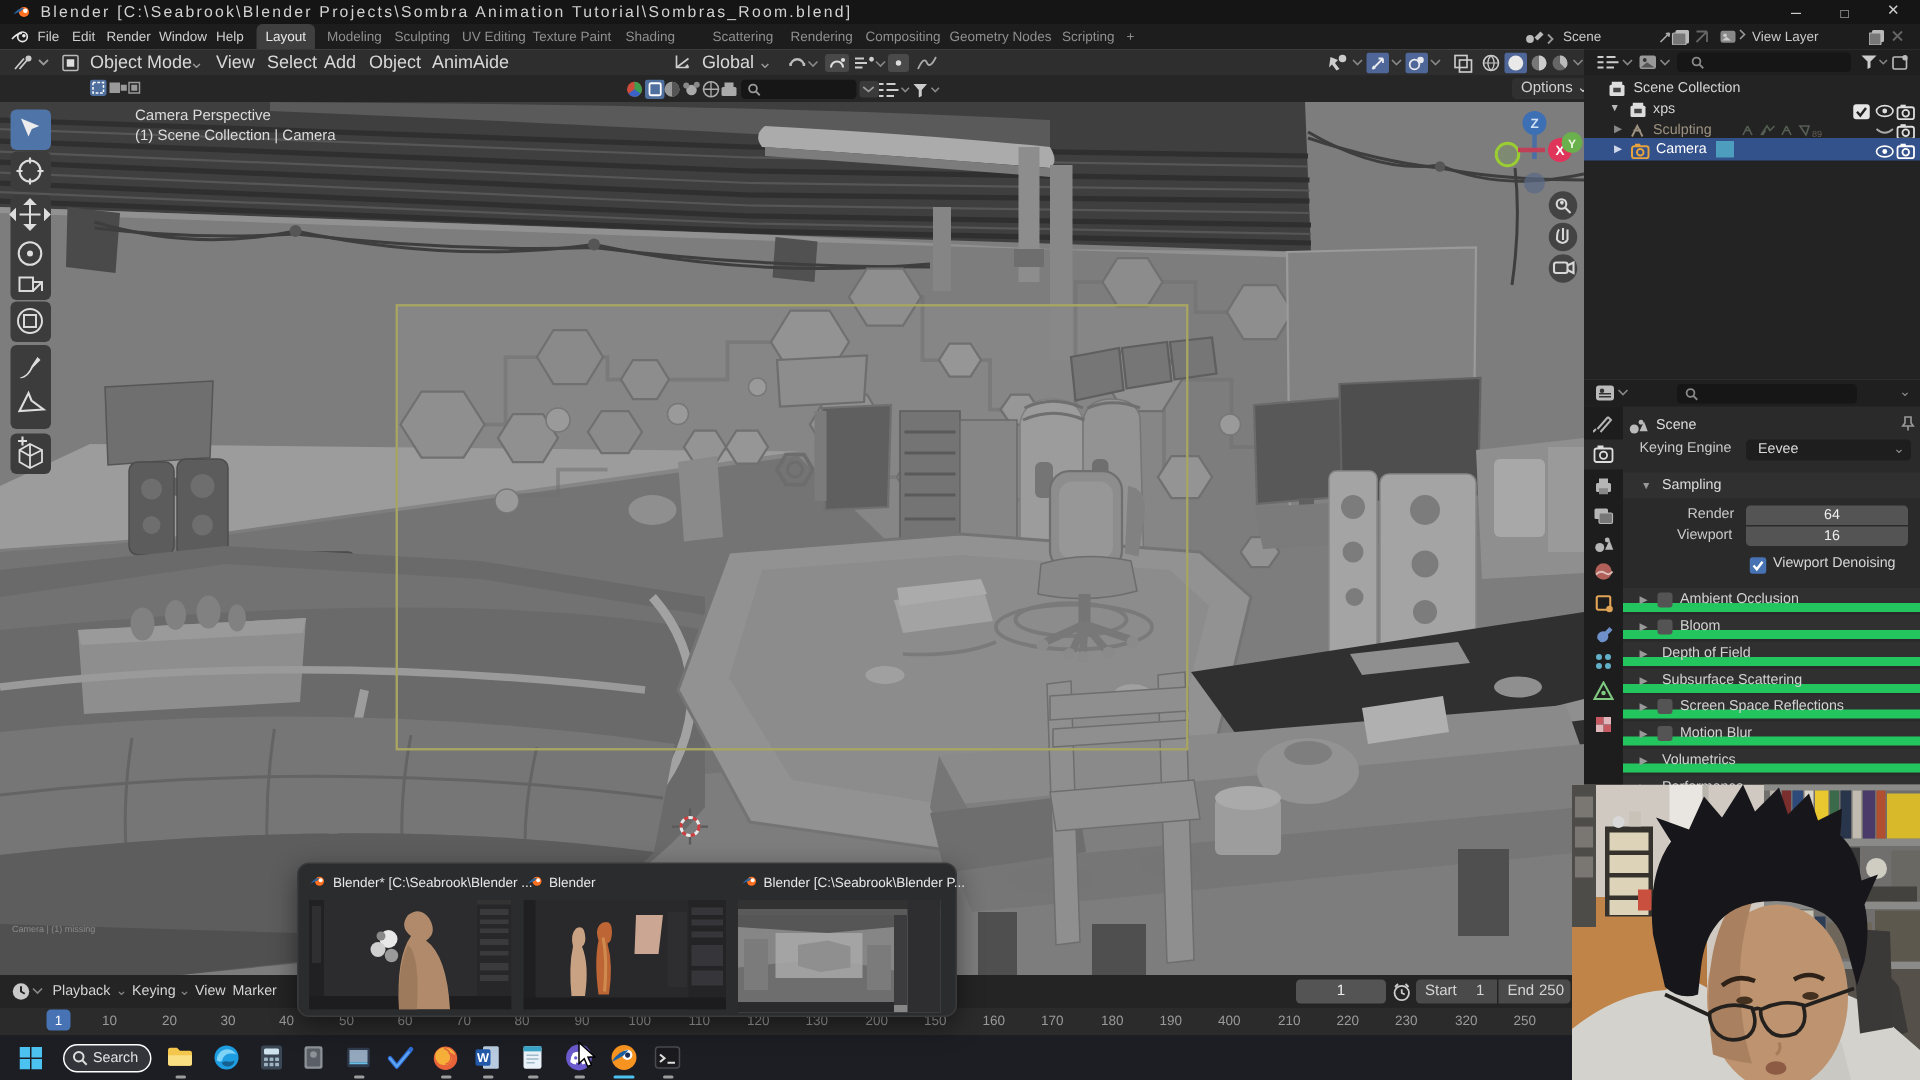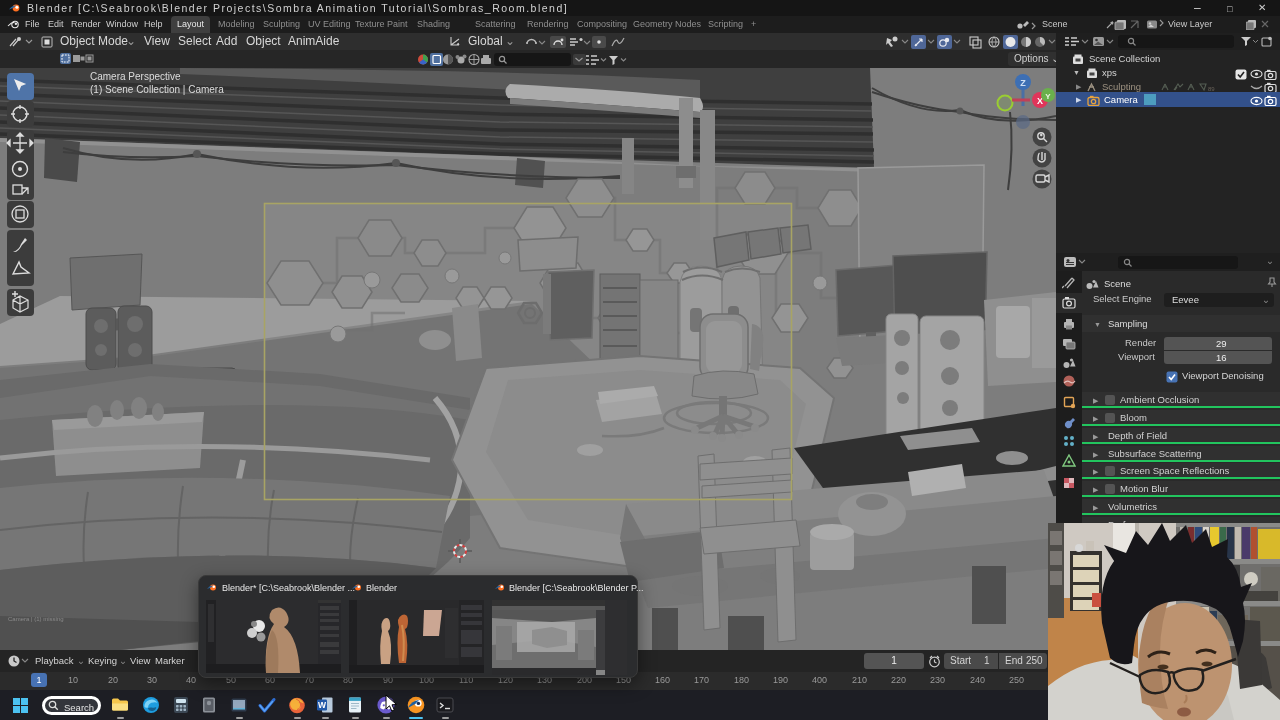--- a/index.html
+++ b/index.html
@@ -14,21 +14,21 @@
 .tab2{color:#8f8f8f}
 .on2{background:#3f3f3f;color:#e8e8e8;border-radius:4px 4px 0 0;margin-left:-6px}
 
 #outliner{left:1056px;top:33px;width:224px;height:220px;background:#232323;color:#d4d4d4;font-size:9.5px}
 #props{left:1056px;top:253px;width:224px;height:437px;background:#2a2a2a;color:#c6c6c6;font-size:9.5px}
 #timeline{left:0;top:650px;width:1056px;height:40px;background:#252525}
 #taskbar{left:0;top:690px;width:1280px;height:30px;background:#1d1e24}
 #popup{left:198px;top:575px;width:440px;height:103px;background:#2b2c2e;border:1px solid #3a3a3a;border-radius:8px;box-shadow:0 6px 18px rgba(0,0,0,.45)}
 #webcam{left:1048px;top:523px;width:232px;height:197px;overflow:hidden}
 .row{position:absolute;left:0;width:100%}
-.psec{left:26px;width:198px;height:16px;background:#303030;line-height:16px;color:#d2d2d2;border-bottom:2px solid #22c55e}
+.psec{left:26px;width:198px;height:16px;background:#303030;line-height:16px;color:#d2d2d2;border-bottom:6px solid #22c55e}
 .pc{position:absolute;left:11px;top:1px;color:#999;font-size:7px}
 .pbox{position:absolute;left:23px;top:3px;width:10px;height:10px;background:#545454;border-radius:2px}
 .pl1{position:absolute;left:26px}
 .pl2{position:absolute;left:38px}
 .rn{position:absolute;top:3px}
 .tbi{position:absolute;top:695px;width:20px;height:20px}
 .tbu{position:absolute;top:716.5px;width:7px;height:2.5px;background:#9d9d9d;border-radius:2px}
 </style></head>
 <body>
 <div id="stage">
@@ -686,31 +686,31 @@
           <circle cx="4.5" cy="8" r="3" fill="#bbb"></circle>
           <path d="M8 9.5 L11 3 l2.5 6.5z" fill="#bbb"></path>
           <circle cx="9" cy="3.5" r="1.6" fill="#bbb"></circle>
         </svg>
       <span class="abs" style="left:19px;top:12px;color:#ddd">Scene</span>
       <svg class="abs" style="left:182px;top:12px" width="10" height="11" viewBox="0 0 10 11">
           <path d="M3 1 h4 v4 l1.5 2 h-7 L3 5z M5 7 v3" stroke="#999" stroke-width="1.1" fill="none"></path>
         </svg>
     </div>
     <div class="abs" style="left:29px;top:40px;width:195px;height:16px">
-      <span class="abs" style="left:8px;color:#c9c9c9">Select Engine</span>
+      <span class="abs" style="left:8px;color:#c9c9c9">Keying Engine</span>
       <div class="abs" style="left:79px;top:0;width:110px;height:14px;background:#1e1e1e;border-radius:3px;color:#ddd;line-height:14px"><span style="margin-left:8px">Eevee</span><span class="abs" style="left:98px;color:#888">⌄</span></div>
     </div>
     <div class="abs" style="left:26px;top:62px;width:198px;height:17px;background:#303030;line-height:17px">
         <span class="abs" style="left:12px;color:#999;font-size:7px;top:1px">▼</span>
         <span class="abs" style="left:26px;color:#dcdcdc">Sampling</span>
       </div>
     <div class="abs" style="left:29px;top:84px;width:195px;height:14px">
         <span class="abs" style="left:40px;color:#c9c9c9">Render</span>
         <div class="abs" style="left:79px;top:0;width:108px;height:13px;background:#545454;border-radius:3px 3px 0 0;color:#eee;line-height:13px">
-          <span class="abs" style="left:52px">29</span>
+          <span class="abs" style="left:52px">64</span>
         </div>
       </div>
     <div class="abs" style="left:29px;top:98px;width:195px;height:14px">
         <span class="abs" style="left:33px;color:#c9c9c9">Viewport</span>
         <div class="abs" style="left:79px;top:0;width:108px;height:13px;background:#545454;border-radius:0 0 3px 3px;color:#eee;line-height:13px">
           <span class="abs" style="left:52px">16</span>
         </div>
       </div>
     <div class="abs" style="left:29px;top:117px;width:195px;height:14px">
       <svg class="abs" style="left:81px;top:1px" width="12" height="12" viewBox="0 0 12 12">
@@ -801,34 +801,34 @@
         <span class="rn" style="left:577px">200</span>
         <span class="rn" style="left:616px">150</span>
         <span class="rn" style="left:655px">160</span>
         <span class="rn" style="left:694px">170</span>
         <span class="rn" style="left:734px">180</span>
         <span class="rn" style="left:773px">190</span>
         <span class="rn" style="left:812px">400</span>
         <span class="rn" style="left:852px">210</span>
         <span class="rn" style="left:891px">220</span>
         <span class="rn" style="left:930px">230</span>
-        <span class="rn" style="left:970px">240</span>
+        <span class="rn" style="left:970px">320</span>
         <span class="rn" style="left:1009px">250</span>
     </div>
   </div>
   <div id="taskbar" class="abs">
     <svg class="abs" style="left:13px;top:8px" width="15" height="15" viewBox="0 0 15 15">
         <g fill="#4cc2f1">
           <rect x="0" y="0" width="7" height="7"></rect>
           <rect x="8" y="0" width="7" height="7"></rect>
           <rect x="0" y="8" width="7" height="7"></rect>
           <rect x="8" y="8" width="7" height="7"></rect>
         </g>
       </svg>
-    <div class="abs" style="left:42px;top:6px;width:59px;height:19px;background:#33353b;border:3px solid #ffffff;border-radius:10px;color:#e3e3e3;font-size:9.5px;line-height:17px"><span style="margin-left:19px">Search</span></div>
+    <div class="abs" style="left:42px;top:6px;width:59px;height:19px;background:#33353b;border:1px solid #ffffff;border-radius:10px;color:#e3e3e3;font-size:9.5px;line-height:17px"><span style="margin-left:19px">Search</span></div>
     <svg class="abs" style="left:48px;top:10px" width="11" height="11" viewBox="0 0 11 11">
         <circle cx="4.5" cy="4.5" r="3.2" fill="none" stroke="#ddd" stroke-width="1.3"></circle>
         <path d="M7 7 l2.8 2.8" stroke="#ddd" stroke-width="1.3"></path>
       </svg>
     <div id="tbicons"></div>
   </div>
   <svg class="abs tbi" style="left:110px" viewBox="0 0 20 20">
       <path d="M2 5 a1.5 1.5 0 0 1 1.5 -1.5 h4.5 l2 2 h6.5 A1.5 1.5 0 0 1 18 7 v7 a1.5 1.5 0 0 1 -1.5 1.5 h-13 A1.5 1.5 0 0 1 2 14z" fill="#f5c64c"></path>
       <path d="M2 8.5 h16 v5.5 a1.5 1.5 0 0 1 -1.5 1.5 h-13 A1.5 1.5 0 0 1 2 14z" fill="#fadf83"></path>
     </svg>

